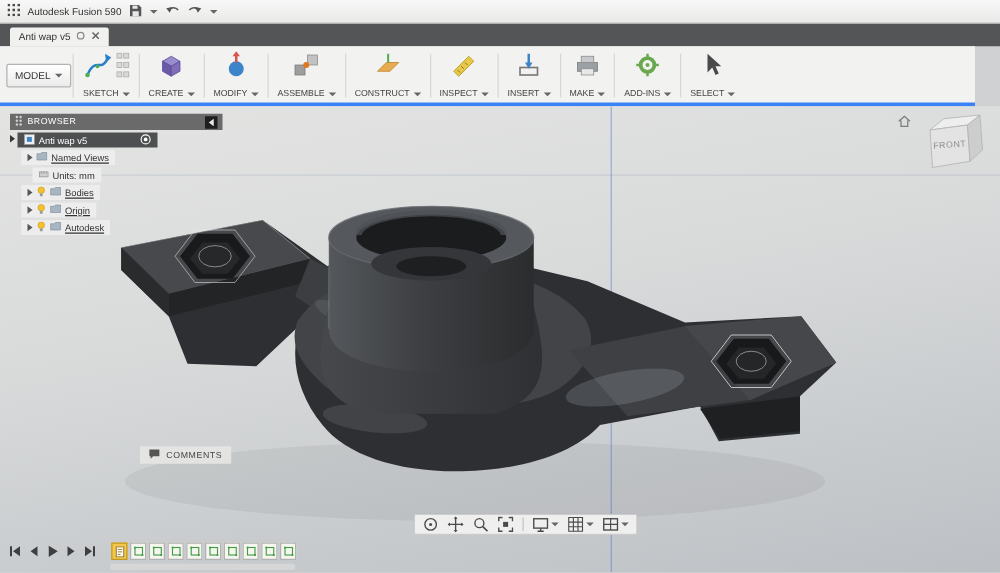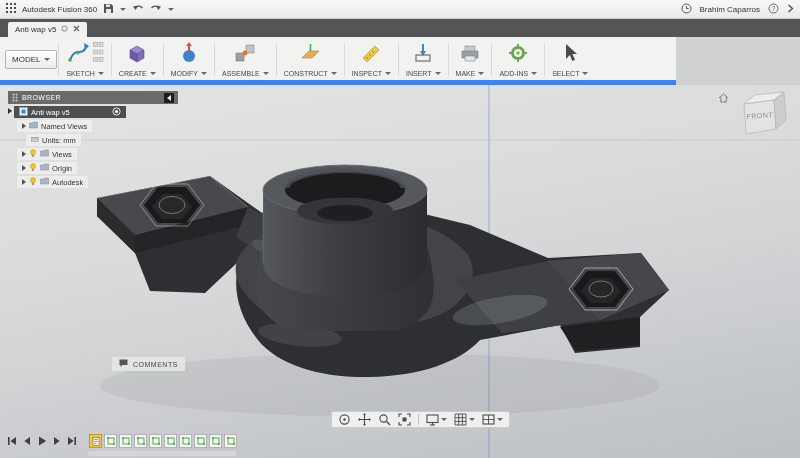--- a/index.html
+++ b/index.html
@@ -13,22 +13,22 @@
   .tb-right { margin-left:auto; display:flex; align-items:center; gap:8px; }
   .tb-user { font-size:8px; color:#333; }
 
   
   .tabbar { position:absolute; top:19px; left:0; width:800px; height:18px;
     background:#545556; display:flex; align-items:flex-end; }
   .tab { height:15px; margin-left:8px; background:#f1f1f0; border-radius:2px 2px 0 0;
     display:flex; align-items:center; gap:5px; padding:0 7px; font-size:8px; color:#333; }
 
   
-  .toolbar { position:absolute; top:37px; left:0; width:676px; height:48px;
-    background:#f2f2f1; border-bottom:5px solid #3b82f6;
+  .toolbar { position:absolute; top:37px; left:0; width:780px; height:48px;
+    background:#f2f2f1; border-bottom:3px solid #3b82f6;
     display:flex; align-items:stretch; padding:2px 3px 0 5px; }
   .model-btn { align-self:center; border:1px solid #b3b3b3; background:linear-gradient(#ffffff,#ebebeb);
     font-size:8px; color:#333; padding:4px 6px; display:flex; align-items:center; gap:4px; border-radius:2px; }
   .tgroup { display:flex; flex-direction:column; align-items:center; justify-content:space-between;
     padding:3px 6px 3px; }
   .tgroup .icons { display:flex; align-items:center; gap:3px; height:25px; }
   .glabel { font-size:7px; color:#444; display:flex; align-items:center; gap:3px; white-space:nowrap; }
   .vsep { width:1px; background:#d8d8d8; margin:4px 1px; }
   .car { width:0; height:0; border-left:3px solid transparent; border-right:3px solid transparent;
     border-top:3.5px solid #666; display:inline-block; }
@@ -44,21 +44,21 @@
   .b-header { height:13px; background:#6a6a6a; display:flex; align-items:center; gap:4px;
     padding:0 4px; color:#fff; font-size:7px; letter-spacing:.4px; }
   .b-chip { margin-left:auto; width:10px; height:10px; background:#1e1e1e;
     display:flex; align-items:center; justify-content:center; }
   .b-chip .tri-l { width:0; height:0; border-top:3px solid transparent; border-bottom:3px solid transparent;
     border-right:4px solid #e8e8e8; }
   .b-row { display:flex; align-items:center; gap:3px; height:12px;
     background:rgba(238,238,238,.93); margin-top:2px; width:max-content; padding:0 5px;
     font-size:7.5px; color:#333; }
   .b-row.root { background:#4e4f50; color:#fff; min-width:112px; }
-  .ind1 { margin-left:9px; } .ind2 { margin-left:18px; }
+  .ind1 { margin-left:9px;text-decoration:underline; } .ind2 { margin-left:18px; }
   .tri { width:0; height:0; border-top:3px solid transparent; border-bottom:3px solid transparent;
     border-left:4px solid #555; display:inline-block; }
   .root-wrap { display:flex; align-items:center; gap:2px; }
 
   
   .viewcube { position:absolute; right:6px; top:2px; display:flex; align-items:flex-start; gap:3px; }
 
   
   .comments { position:absolute; left:112px; top:272px; height:14px;
     background:rgba(229,229,228,.95); display:flex; align-items:center; gap:5px;
@@ -93,21 +93,21 @@
           <rect x="8" y="0" width="2" height="2"></rect>
       <rect x="0" y="4" width="2" height="2"></rect>
           <rect x="4" y="4" width="2" height="2"></rect>
           <rect x="8" y="4" width="2" height="2"></rect>
       <rect x="0" y="8" width="2" height="2"></rect>
           <rect x="4" y="8" width="2" height="2"></rect>
           <rect x="8" y="8" width="2" height="2"></rect>
     </g>
       </svg>
   </span>
-  <span>Autodesk Fusion 360</span>
+  <span>Autodesk Fusion 590</span>
   <span>
     <svg width="11" height="11" viewBox="0 0 11 11">
         <path d="M1,1 H8 L10,3 V10 H1 Z" fill="#555"></path>
         <rect x="3" y="6" width="5" height="4" fill="#e8e8e8"></rect>
         <rect x="3" y="1.5" width="4" height="2.5" fill="#e8e8e8"></rect>
       </svg>
   </span>
   <span class="car"></span>
   <span>
     <svg width="12" height="10" viewBox="0 0 12 10">
@@ -115,40 +115,20 @@
         <polygon points="1,3.5 5.6,2.6 3.8,7.2" fill="#555"></polygon>
       </svg>
   </span>
   <span>
     <svg width="12" height="10" viewBox="0 0 12 10">
         <path d="M8.5,5.5 C7.5,2.5 3.5,2.5 1.5,5" stroke="#555" stroke-width="1.3" fill="none"></path>
         <polygon points="11,3.5 6.4,2.6 8.2,7.2" fill="#555"></polygon>
       </svg>
   </span>
   <span class="car"></span>
-  <div class="tb-right">
-    <span>
-      <svg width="11" height="11" viewBox="0 0 11 11">
-          <circle cx="5.5" cy="5.5" r="4.5" stroke="#555" fill="none" stroke-width="1"></circle>
-          <path d="M5.5,3 V5.5 H7.7" stroke="#555" stroke-width="1" fill="none"></path>
-        </svg>
-    </span>
-    <span class="tb-user">Brahim Caparros</span>
-    <span>
-      <svg width="11" height="11" viewBox="0 0 11 11">
-          <circle cx="5.5" cy="5.5" r="4.5" stroke="#666" fill="none" stroke-width="1"></circle>
-          <text x="5.5" y="8" font-size="7" text-anchor="middle" fill="#666">?</text>
-        </svg>
-    </span>
-    <span>
-      <svg width="7" height="9" viewBox="0 0 7 9">
-          <path d="M1.5,1 L5.5,4.5 L1.5,8" stroke="#444" stroke-width="1.2" fill="none"></path>
-        </svg>
-    </span>
-  </div>
 </div>
 
 <div class="tabbar">
   <div class="tab">
     <span>Anti wap v5</span>
     <span>
       <svg width="7" height="7" viewBox="0 0 7 7">
           <circle cx="3.5" cy="3.5" r="2.6" stroke="#888" fill="none" stroke-width="1"></circle>
         </svg>
     </span>
@@ -475,21 +455,21 @@
         <svg width="8" height="9" viewBox="0 0 8 9">
             <circle cx="4" cy="3.2" r="2.6" fill="#f2c230" stroke="#c79a10" stroke-width="0.5"></circle>
             <rect x="2.9" y="5.8" width="2.2" height="2.2" fill="#999"></rect>
           </svg>
       </span>
       <span>
         <svg width="9" height="8" viewBox="0 0 9 8">
             <path d="M0.5,2 H3.5 L4.3,1 H8.5 V7 H0.5 Z" fill="#a7b6c2" stroke="#7d8b96" stroke-width="0.5"></path>
           </svg>
       </span>
-      <span>Views</span>
+      <span>Bodies</span>
     </div>
 
     <div class="b-row ind1">
       <span class="tri"></span>
       <span>
         <svg width="8" height="9" viewBox="0 0 8 9">
             <circle cx="4" cy="3.2" r="2.6" fill="#f2c230" stroke="#c79a10" stroke-width="0.5"></circle>
             <rect x="2.9" y="5.8" width="2.2" height="2.2" fill="#999"></rect>
           </svg>
       </span>

